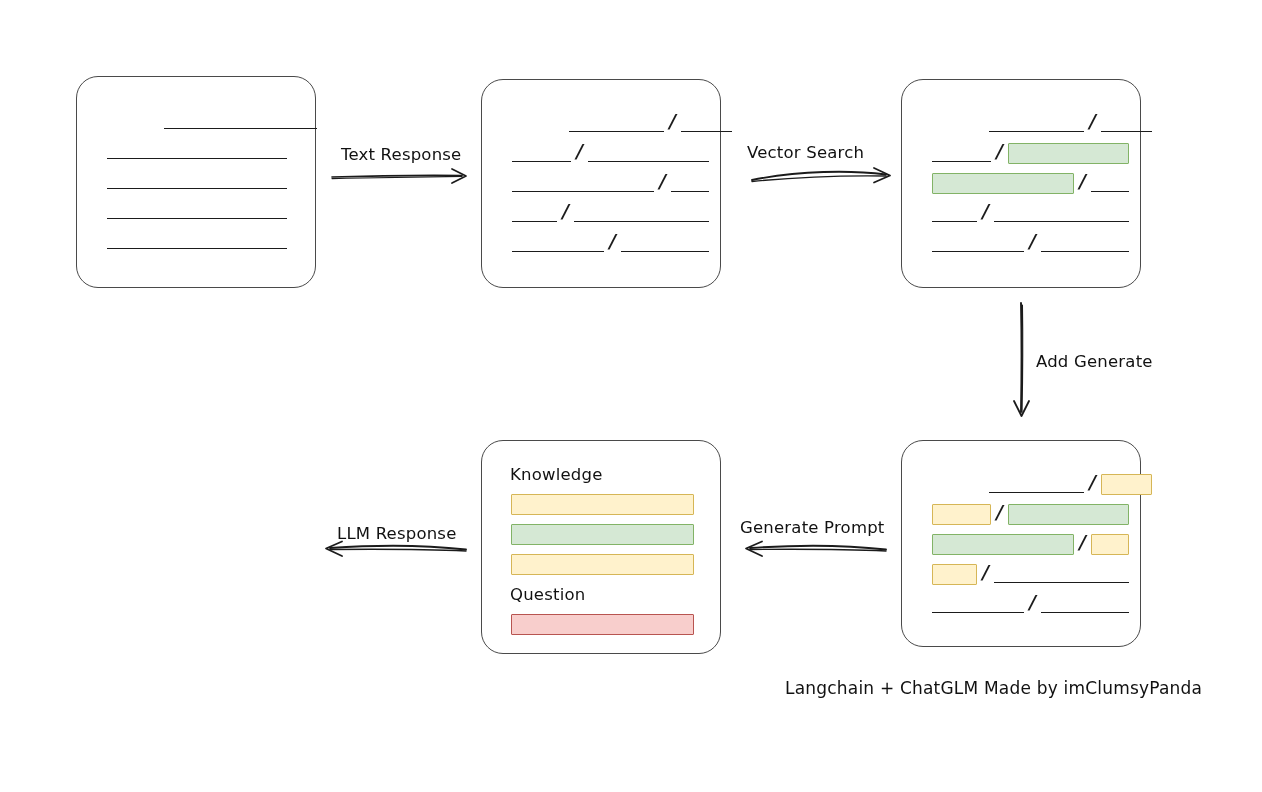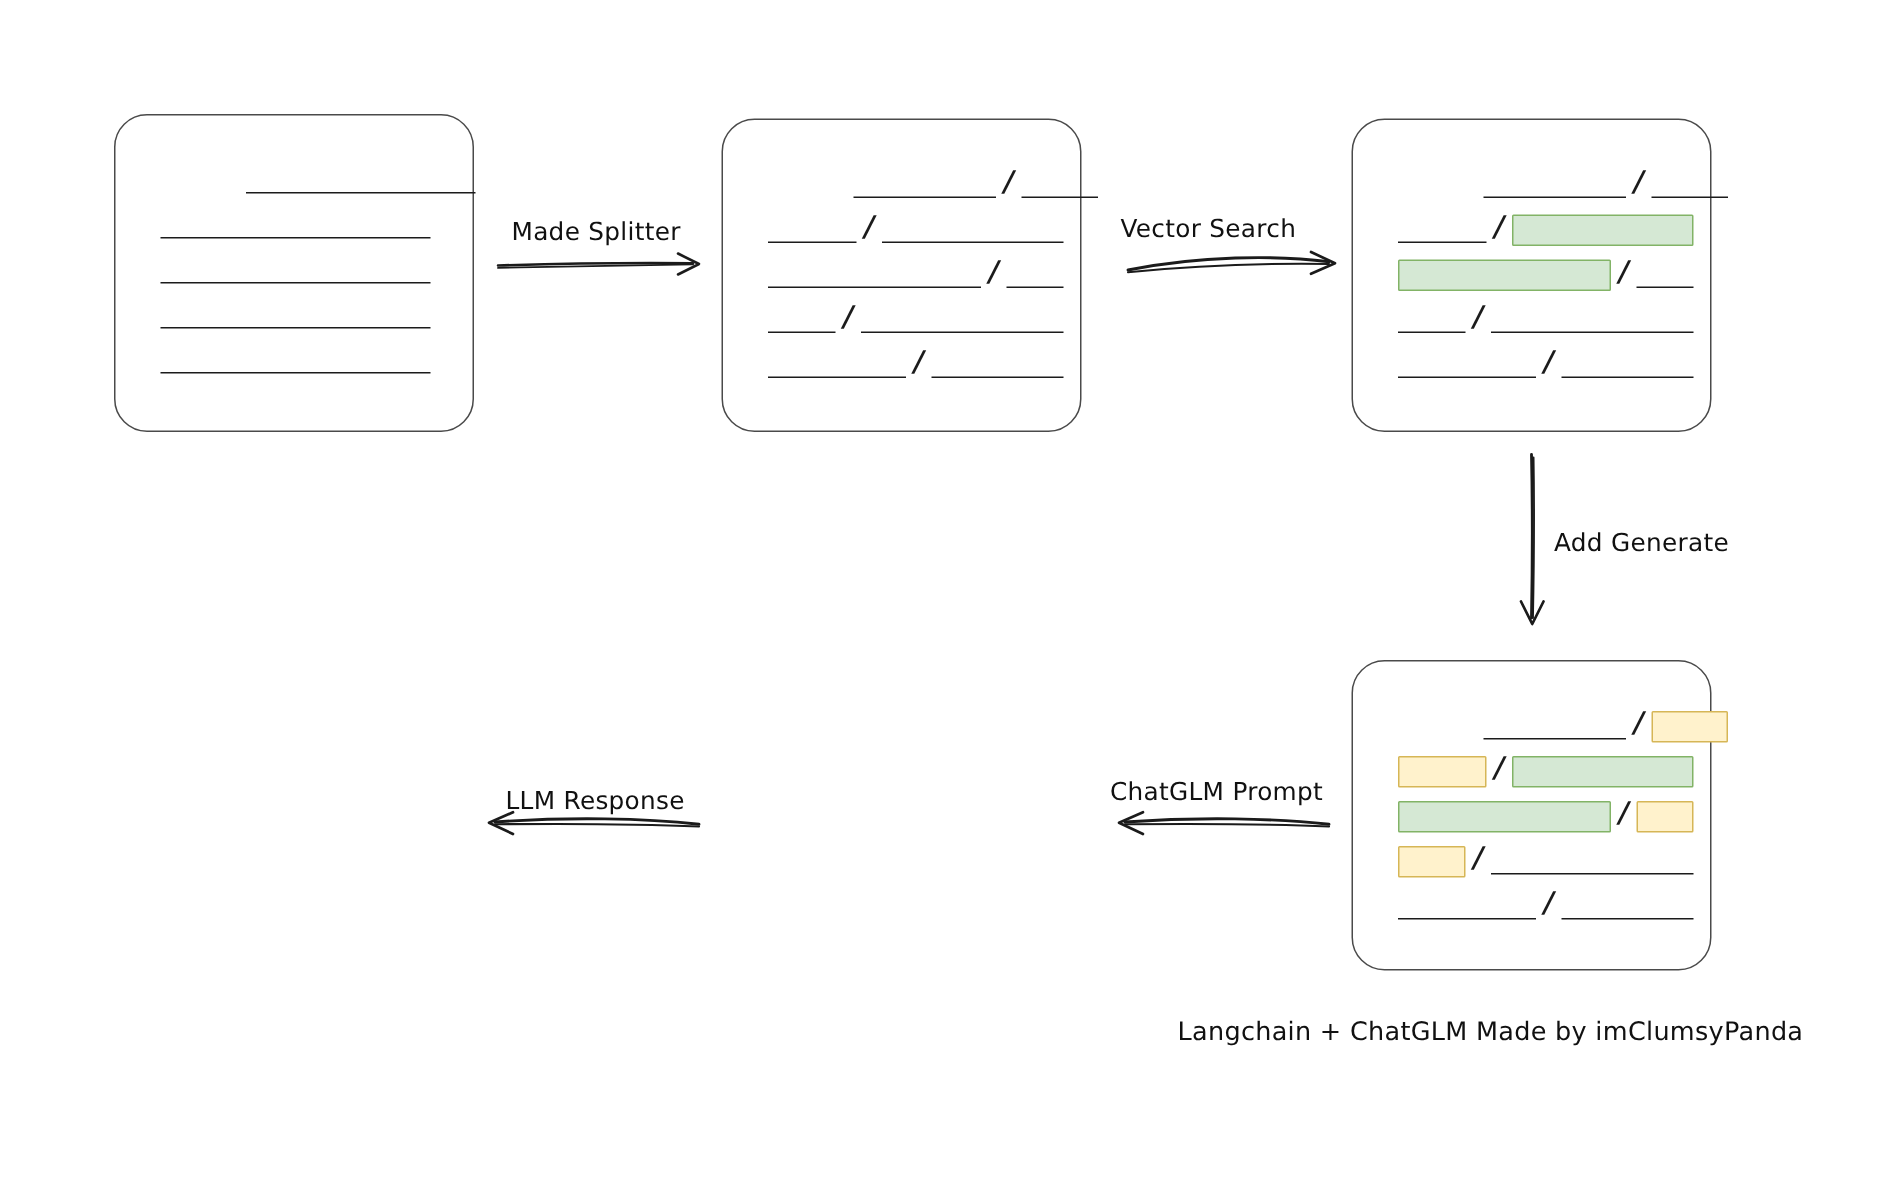--- a/index.html
+++ b/index.html
@@ -147,24 +147,24 @@
       <path d="M762,541.5 L746,548.5 L762,556" fill="none" stroke="#1b1b1b" stroke-width="1.8" stroke-linejoin="round" stroke-linecap="round"></path>
     </g>
 
     <g>
       <path d="M466,549.5 C430,545.5 380,544.5 330,548" fill="none" stroke="#1b1b1b" stroke-width="1.9" stroke-linecap="round"></path>
       <path d="M466,551 C432,549.5 382,549 330,549.5" fill="none" stroke="#1b1b1b" stroke-width="1.4" stroke-linecap="round"></path>
       <path d="M342,541.5 L326,548.5 L342,556" fill="none" stroke="#1b1b1b" stroke-width="1.8" stroke-linejoin="round" stroke-linecap="round"></path>
     </g>
   </svg>
 
-  <div class="arrow-label" style="left:341px; top:145px;">Made Splitter</div>
+  <div class="arrow-label" style="left:341px; top:145px;">Text Response</div>
   <div class="arrow-label" style="left:747px; top:143px;">Vector Search</div>
   <div class="arrow-label" style="left:1036px; top:352px;">Add Generate</div>
-  <div class="arrow-label" style="left:740px; top:518px;">ChatGLM Prompt</div>
+  <div class="arrow-label" style="left:740px; top:518px;">Generate Prompt</div>
   <div class="arrow-label" style="left:337px; top:524px;">LLM Response</div>
 
   <div class="doc-box" id="box-source" style="left:76px; top:76px; width:240px; height:212px;">
       <div class="row" style="left: 30px; top: 33px;">
         <div style="width: 57px; height: 22px;"></div>
         <div class="seg plain" style="width: 153px;"></div>
       </div>
       <div class="row" style="left: 30px; top: 63px;">
         <div class="seg plain" style="width: 180px;"></div>
       </div>
@@ -259,17 +259,25 @@
         <span class="sep">/</span>
         <div class="seg plain" style="width: 135px;"></div>
       </div>
       <div class="row" style="left: 30px; top: 153px;">
         <div class="seg plain" style="width: 92px;"></div>
         <span class="sep">/</span>
         <div class="seg plain" style="width: 88px;"></div>
       </div>
     </div>
 
+  <div class="doc-box" id="box-prompt" style="left:481px; top:440px; width:240px; height:214px;">
+    <div class="box-title" style="left:28px; top:24px;">Knowledge</div>
+    <div class="box-title" style="left:28px; top:144px;">Question</div>
+  <div class="bar" style="left: 29px; top: 53px; width: 183px; background: rgb(255, 242, 204); border-color: rgb(214, 182, 86);"></div>
+      <div class="bar" style="left: 29px; top: 83px; width: 183px; background: rgb(213, 232, 212); border-color: rgb(130, 179, 102);"></div>
+      <div class="bar" style="left: 29px; top: 113px; width: 183px; background: rgb(255, 242, 204); border-color: rgb(214, 182, 86);"></div>
+      <div class="bar" style="left: 29px; top: 173px; width: 183px; background: rgb(248, 206, 204); border-color: rgb(184, 84, 80);"></div>
+    </div>
 
 
   <div class="credit" style="left:785px; top:678px;">Langchain + ChatGLM Made by imClumsyPanda</div>
 
 </div>
 
 </body></html>

